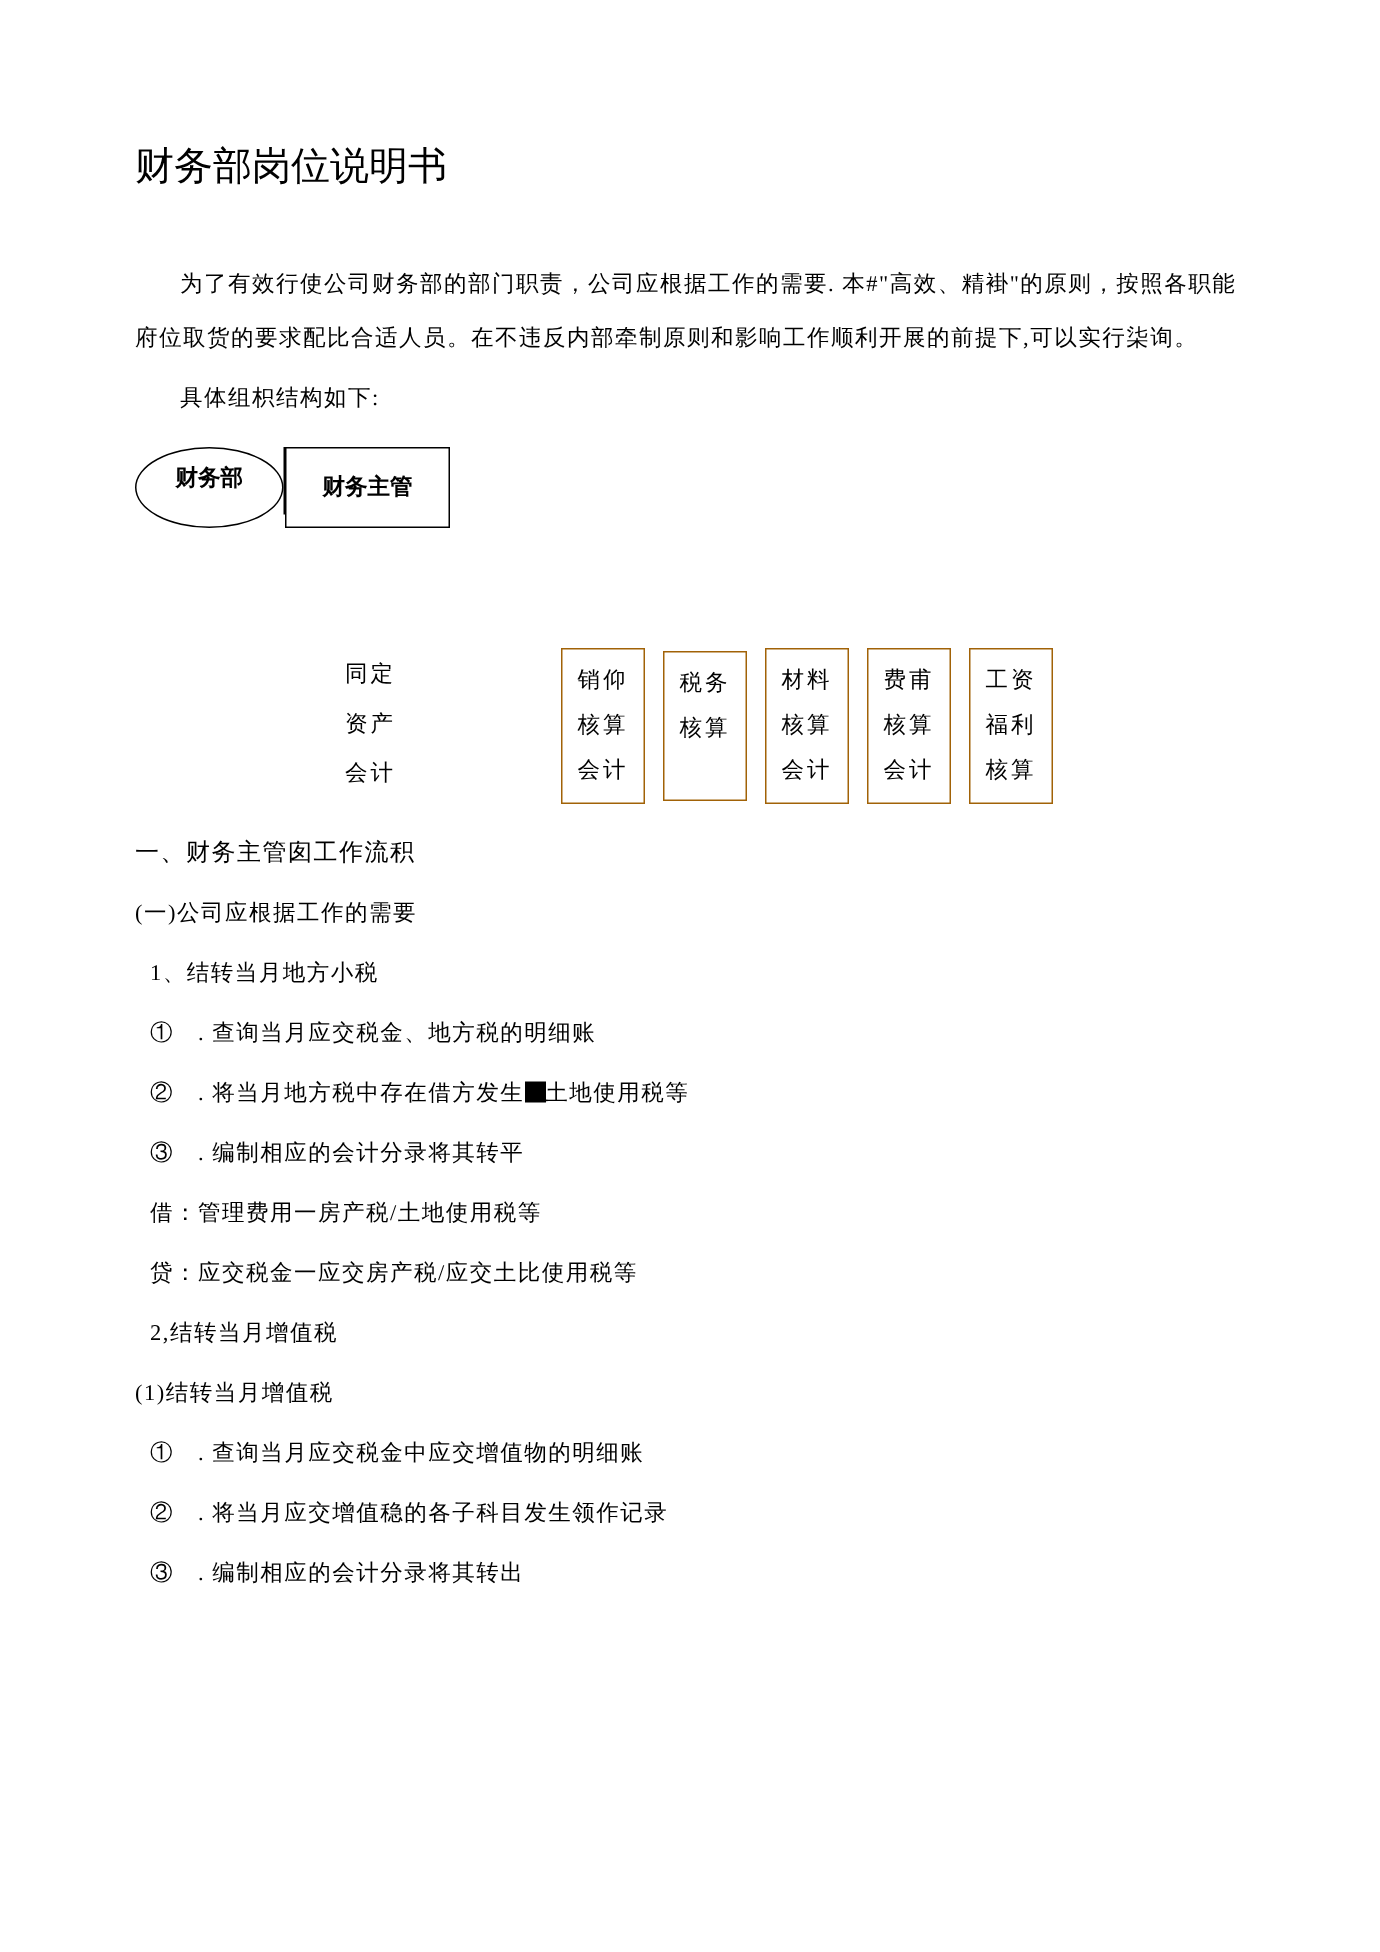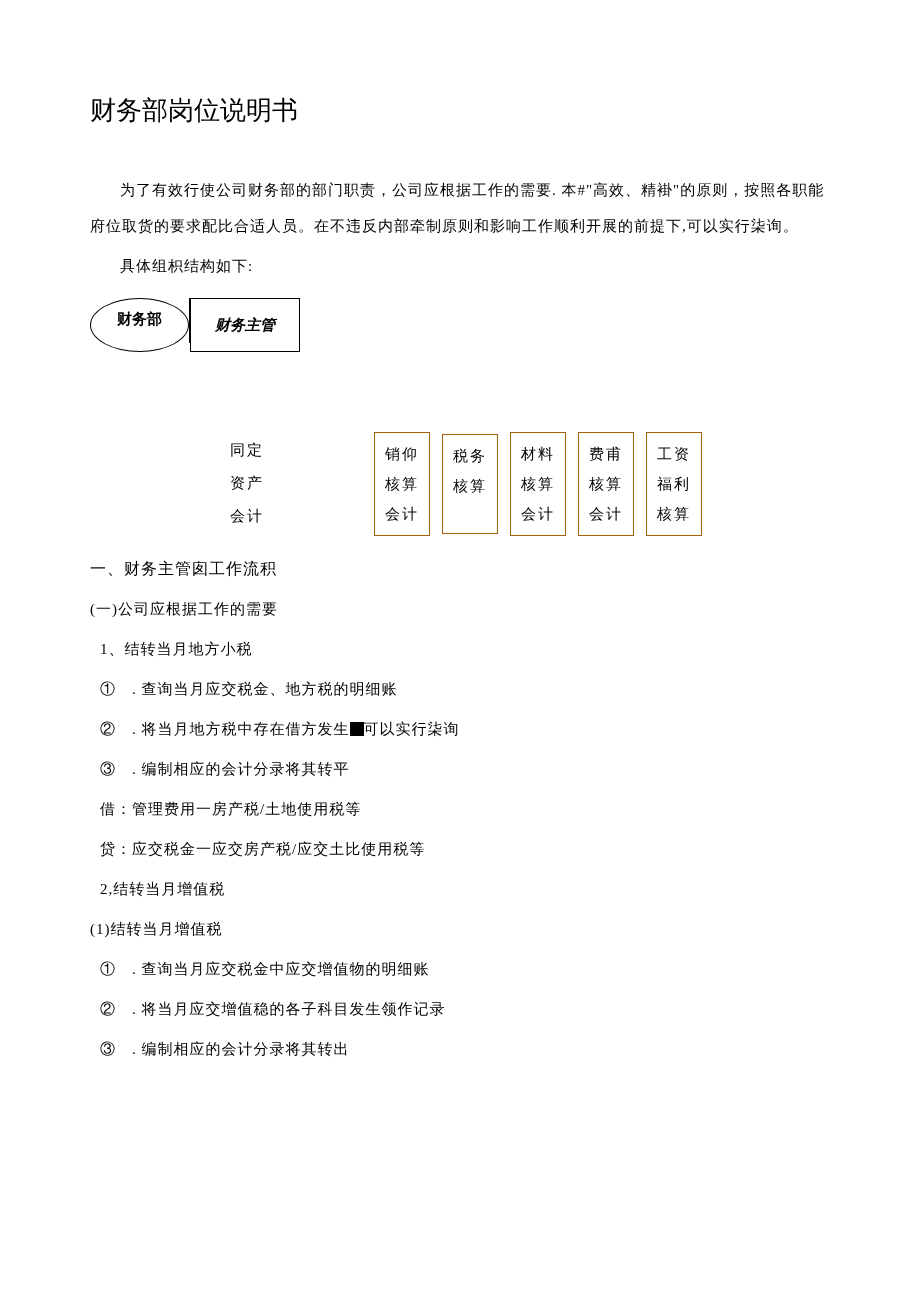--- a/index.html
+++ b/index.html
@@ -45,21 +45,20 @@
     .diagram-line {
       width: 1px;
       height: 45px;
       background: #000;
     }
     .diagram-rect {
       border: 1px solid #000;
       padding: 14px 24px;
       font-weight: bold;
       font-size: 15px;
-      font-style: italic;
     }
     .boxes-row {
       display: flex;
       align-items: center;
       margin-bottom: 20px;
       margin-left: 130px;
     }
     .box-unbordered {
       padding: 0 10px;
       line-height: 2.2;
@@ -155,21 +154,21 @@
 </div>
 
 <div class="section-h1">一、财务主管囱工作流积</div>
 
 <div class="section-h2">(一)公司应根据工作的需要</div>
 
 <div class="item">1、结转当月地方小税</div>
 
 <div class="subitem">①　. 查询当月应交税金、地方税的明细账</div>
 <div class="subitem">
-  <span>②　. 将当月地方税中存在借方发生</span><span class="black-box"></span><span>可以实行柒询</span>
+  <span>②　. 将当月地方税中存在借方发生</span><span class="black-box"></span><span>土地使用税等</span>
 </div>
 <div class="subitem">③　. 编制相应的会计分录将其转平</div>
 
 <div class="indent-text">借：管理费用一房产税/土地使用税等</div>
 <div class="indent-text">贷：应交税金一应交房产税/应交土比使用税等</div>
 
 <div class="item">2,结转当月增值税</div>
 
 <div class="section-h2">(1)结转当月增值税</div>
 

